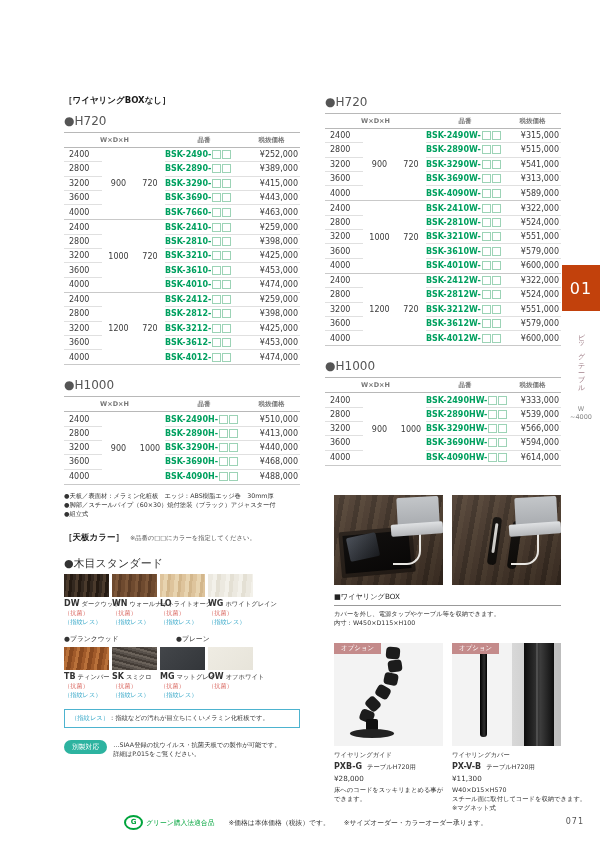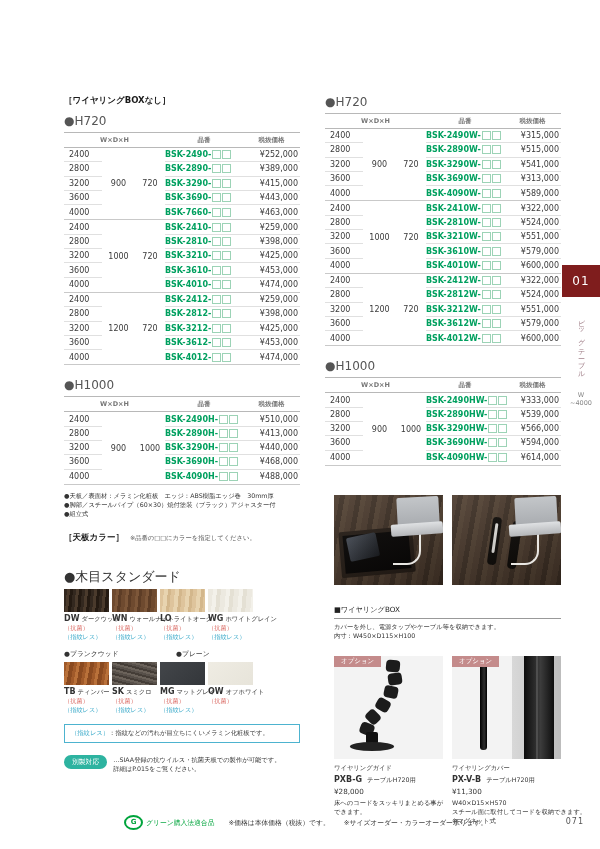--- a/index.html
+++ b/index.html
@@ -21,30 +21,30 @@
   .c.last{border-bottom:none;}
   .cw{grid-column:1;padding-left:5px;}
   .cd{grid-column:2;display:flex;align-items:center;justify-content:center;font-size:8px;color:#3a3a3a;}
   .ch{grid-column:3;display:flex;align-items:center;justify-content:center;font-size:8px;color:#3a3a3a;}
   .cpart{grid-column:4;}
   .cprice{grid-column:5;justify-content:flex-end;padding-right:2px;}
   .pn{color:#00a05f;font-weight:bold;font-size:8px;white-space:nowrap;}
   .sq{display:inline-block;width:7px;height:7px;border:1px solid #9cd3b6;background:#fff;margin-left:1px;flex:none;}
   
   .side-tab{position:absolute;right:0;top:265px;width:38px;text-align:center;}
-  .tab-num{width:38px;height:32px;background:#7f1d1d;color:#fff;font-size:12px;letter-spacing:1px;
+  .tab-num{width:38px;height:46px;background:#c2410c;color:#fff;font-size:16px;letter-spacing:1px;
            display:flex;align-items:center;justify-content:center;}
   .tab-label{writing-mode:vertical-rl;color:#9c7983;font-size:7px;letter-spacing:2px;margin:12px auto 10px;height:72px;}
   .tab-size{font-size:6.5px;color:#888;white-space:pre-line;line-height:8px;}
   
   .specs{position:absolute;left:64px;top:487px;width:255px;}
   .spec-lines{font-size:6.3px;color:#333;line-height:9px;margin:4px 0 0 0;white-space:pre-line;}
   .colors-head{margin-top:14px;display:flex;align-items:baseline;gap:6px;}
   .small-note{font-size:6.3px;color:#555;}
-  .grp-label{font-size:13px;color:#333;margin:24px 0 3px 0;}
+  .grp-label{font-size:11px;color:#333;margin:12px 0 3px 0;}
   .grp-label-row{position:relative;height:10px;margin:8px 0 3px 0;}
   .grp-label-row span{position:absolute;top:0;font-size:6.8px;color:#333;}
   .grp-label-row .l2{left:112px;}
   .sw-row{display:flex;gap:3px;}
   .sw-item{width:45px;}
   .sw{width:45px;height:23px;}
   .sw-code{font-size:6.3px;color:#333;margin-top:2px;white-space:nowrap;}
   .sw-code b{font-size:8px;}
   .sw-tag{font-size:6.2px;line-height:8.5px;}
   .tag-red{color:#d9665f;} .tag-cyan{color:#39a9c9;}
@@ -72,21 +72,21 @@
             background:linear-gradient(135deg,#4a505a,#14161a);transform:rotate(-12deg);}
   .slot{position:absolute;width:9px;height:48px;background:#0b0805;border-radius:4px;transform:rotate(8deg);}
   .slot.s1{left:38px;top:22px;} .slot.s2{left:58px;top:26px;}
   .slot .wire{position:absolute;left:3px;top:6px;width:3px;height:30px;background:#e8e6e2;border-radius:2px;}
   .laptop-screen{position:absolute;right:4px;top:2px;width:42px;height:28px;background:linear-gradient(#c3c6c9,#a9acb0);
                  border-radius:2px;transform:rotate(-3deg);z-index:2;}
   .laptop-base{position:absolute;right:0px;top:28px;width:52px;height:12px;background:linear-gradient(#dfe1e3,#b4b6b9);
                border-radius:2px;transform:rotate(-4deg);z-index:2;}
   .cable{position:absolute;right:22px;top:38px;width:26px;height:30px;border:none;
          border-right:2px solid #e9e7e3;border-bottom:2px solid #e9e7e3;border-radius:0 0 14px 0;z-index:1;}
-  .wb-caption{font-size:7.2px;color:#222;margin-top:20px;}
+  .wb-caption{font-size:7.2px;color:#222;margin-top:7px;}
   .wb-rule{border-top:1px solid #999;margin-top:3px;}
   .wb-desc{font-size:6.3px;color:#333;line-height:9px;margin-top:3px;white-space:pre-line;}
   .options-row{display:flex;gap:9px;margin-top:16px;}
   .option{position:relative;width:109px;}
   .badge-opt{position:absolute;left:0;top:0;z-index:3;background:#c48b8b;color:#fff;font-size:6.5px;padding:1px 7px;}
   .opt-photo{position:relative;width:109px;height:103px;background:#f3f3f3;overflow:hidden;}
   .seg{position:absolute;width:14px;height:12px;background:#1c1c1c;border-radius:4px;}
   .g-base{position:absolute;left:16px;top:86px;width:44px;height:9px;background:#222;border-radius:50%;}
   .g-neck{position:absolute;left:32px;top:76px;width:12px;height:12px;background:#101010;border-radius:2px;}
   .cov-bar{position:absolute;left:28px;top:8px;width:7px;height:86px;background:linear-gradient(90deg,#000,#2e2e2e 60%,#000);border-radius:3px;}

